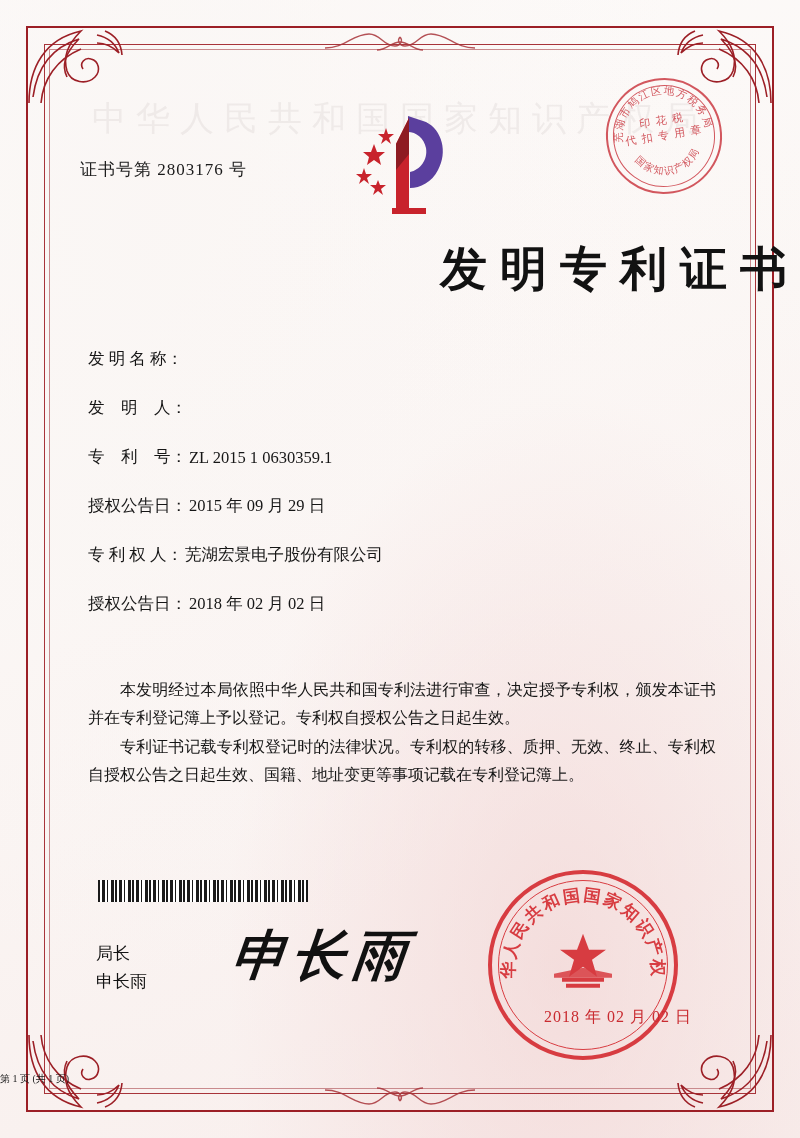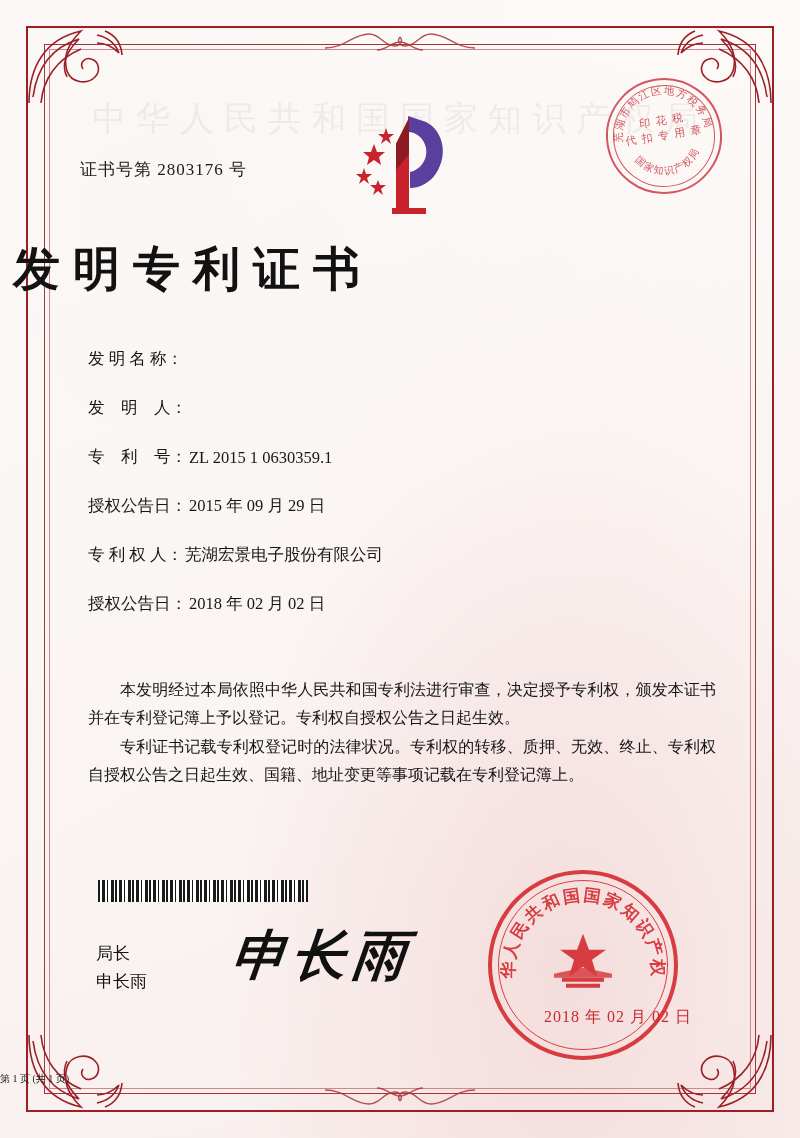--- a/index.html
+++ b/index.html
@@ -124,21 +124,21 @@
     line-height: 15px;
     font-family: "DejaVu Sans", sans-serif;
     letter-spacing: 1px;
   }
 
   
   .doc-title {
     position: absolute;
     left: 0; right: 0;
     top: 238px;
-    text-align: left;
+    text-align: right;
     font-size: 47px;
     letter-spacing: 13px;
     font-weight: bold;
     color: #121212;
     font-family: "DejaVu Serif", "Liberation Serif", serif;
     text-indent: 13px;
   }
 
   
   .fields {

